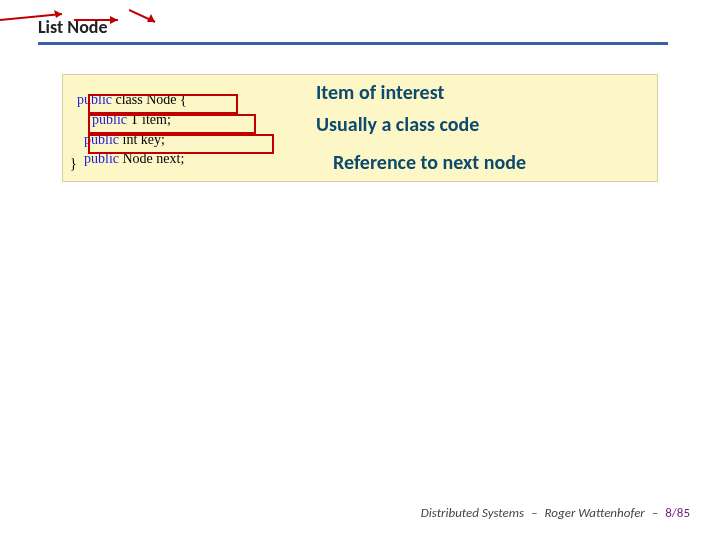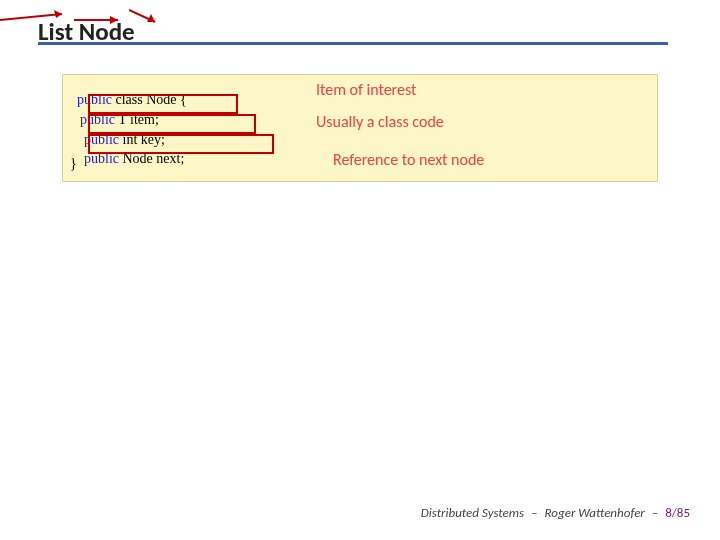--- a/index.html
+++ b/index.html
@@ -8,21 +8,21 @@
     height: 540px;
     background: #fff;
     font-family: Calibri, Arial, sans-serif;
     position: relative;
     overflow: hidden;
   }
   .title {
     position: absolute;
     top: 16px;
     left: 38px;
-    font-size: 25px;
+    font-size: 18px;
     font-weight: bold;
     color: #222;
   }
   .title-underline {
     position: absolute;
     top: 42px;
     left: 38px;
     width: 630px;
     height: 3px;
     background: #3a5fa8;
@@ -39,21 +39,21 @@
   .code-line {
     position: absolute;
     font-family: Liberation Serif, serif;
     font-size: 14px;
     white-space: pre;
   }
   .kw { color: #1a1ad6; }
   .plain { color: #000; }
 
   .l1 { top: 76px; left: 70px; }
-  .l2 { top: 96px; left: 66px; }
+  .l2 { top: 96px; left: 78px; }
   .l3 { top: 116px; left: 70px; text-align: right; }
   .l4 { top: 135px; left: 70px; }
   .l5 { top: 156px; left: 70px; }
 
   .hlbox {
     position: absolute;
     border: 2px solid #c00000;
     background: transparent;
   }
   .box1 { top: 94px;  left: 88px;  width: 150px; height: 20px; }
@@ -66,23 +66,23 @@
   }
   .arrow-head {
     fill: #c00000;
   }
   .a1 { top: 94px;  left: 238px; width: 70px; height: 20px; }
   .a2 { top: 114px; left: 256px; width: 52px; height: 20px; }
   .a3 { top: 134px; left: 274px; width: 34px; height: 30px; }
 
   .annotation {
     position: absolute;
-    font-size: 16px;
-    font-weight: normal;
-    color: #ef4444;
+    font-size: 20px;
+    font-weight: bold;
+    color: #0c4a6e;
   }
   .ann1 { top: 80px;  left: 316px; }
   .ann2 { top: 112px; left: 316px; }
   .ann3 { top: 150px; left: 316px; padding-left: 17px; }
 
   .footer {
     position: absolute;
     bottom: 20px;
     right: 30px;
     font-size: 13px;

